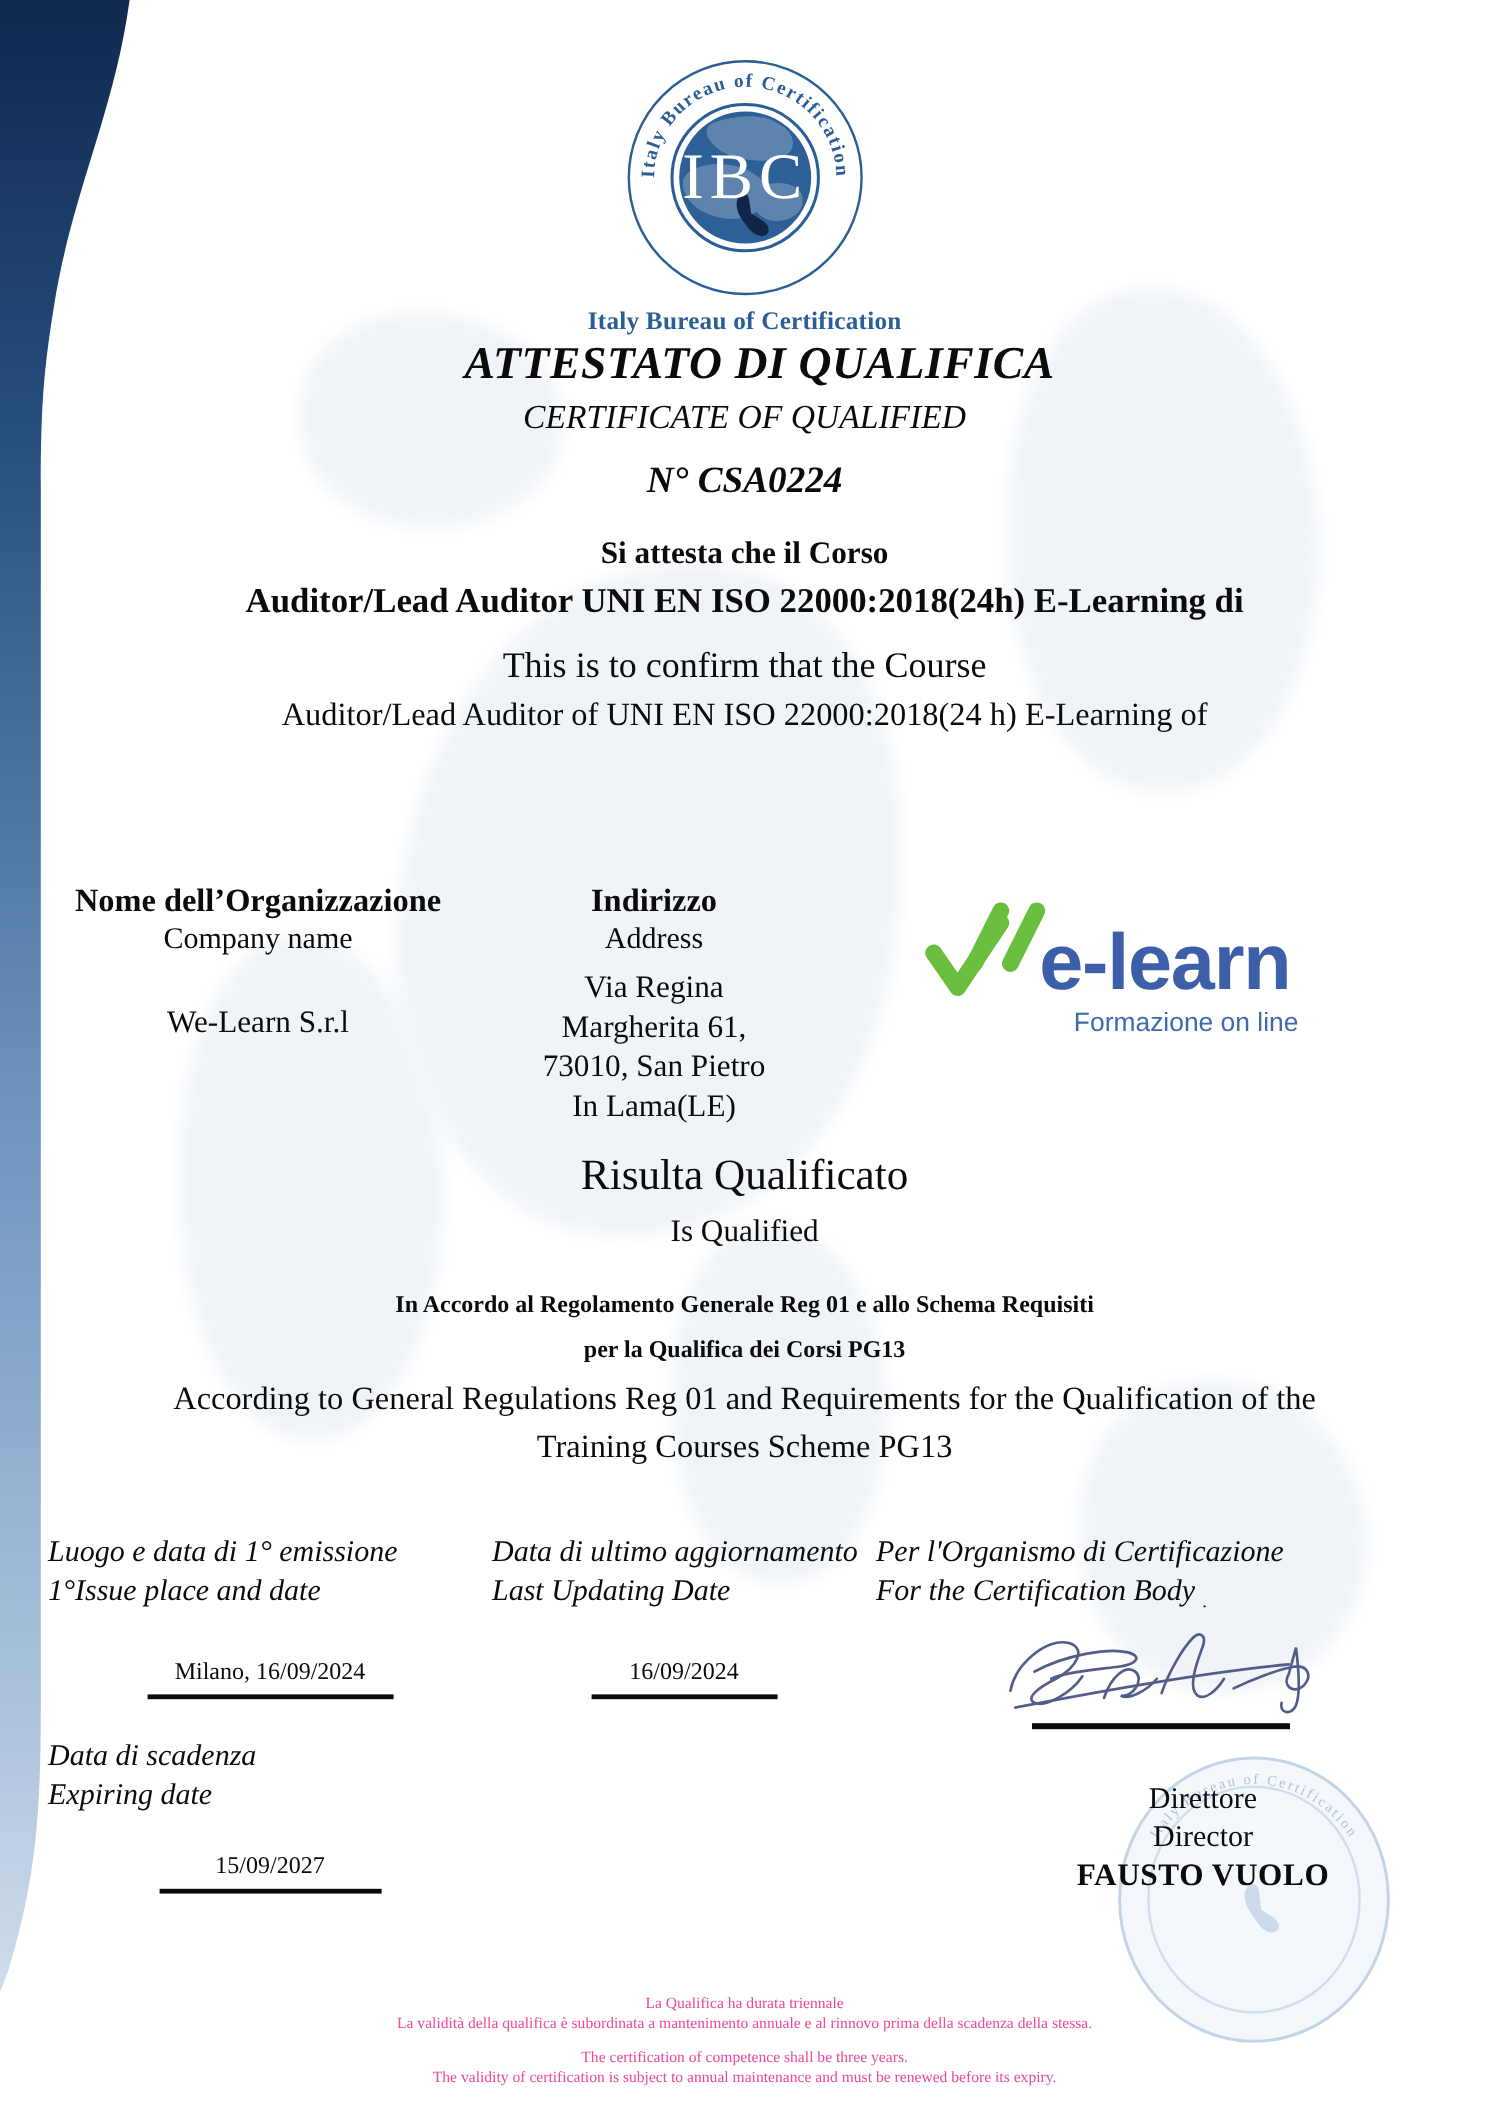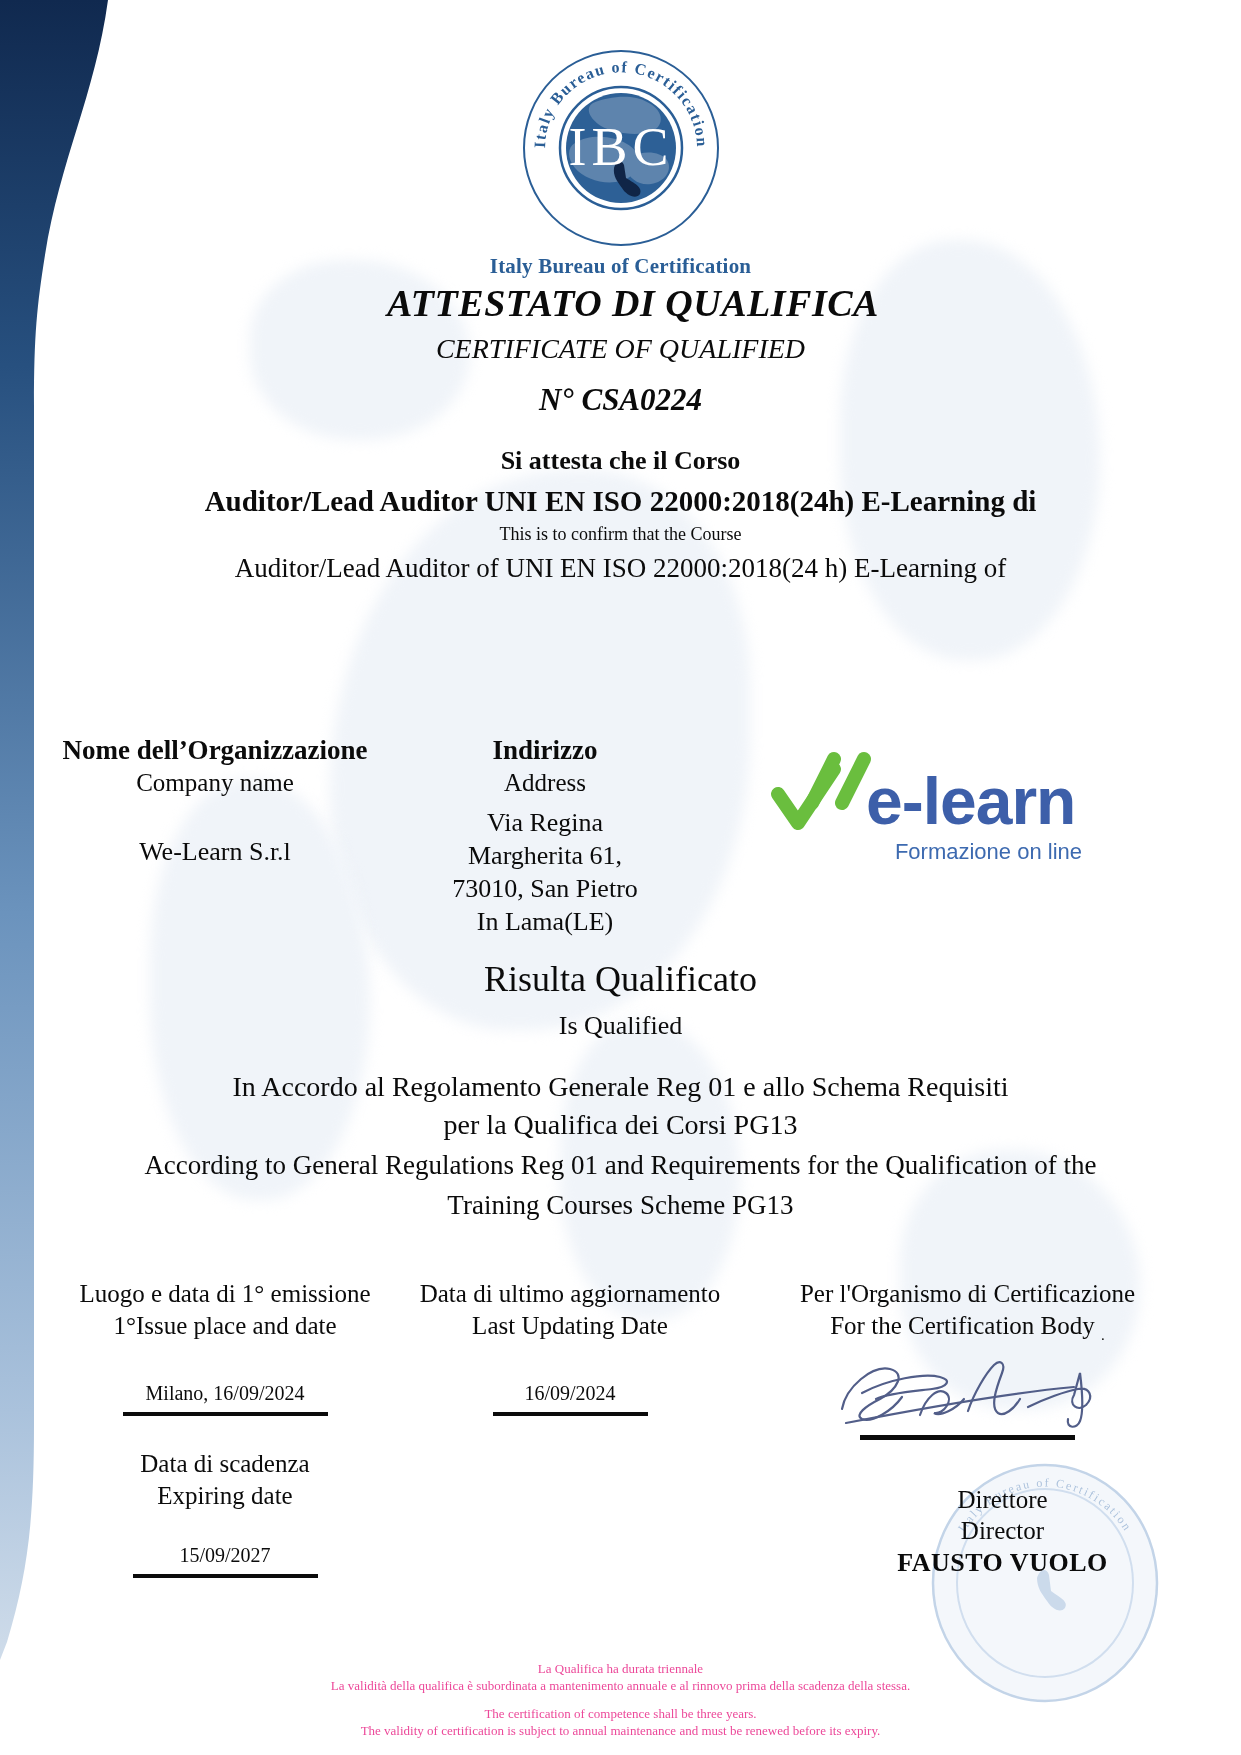--- a/index.html
+++ b/index.html
@@ -11,37 +11,37 @@
   .blob{position:absolute;background:#f0f4f9;border-radius:45% 55% 50% 50%;filter:blur(7px);}
   .logo-block{position:absolute;top:48px;left:0;width:100%;text-align:center;}
   .ibc-caption{margin-top:2px;font-size:21px;font-weight:bold;color:#2a5e96;letter-spacing:.2px;}
   .title-block{position:absolute;top:281px;left:0;width:100%;text-align:center;}
   .title-main{font-size:38px;font-weight:bold;font-style:italic;letter-spacing:.5px;padding-left:25px;}
   .title-sub{font-size:28px;font-style:italic;margin-top:8px;}
   .title-num{font-size:31px;font-weight:bold;font-style:italic;margin-top:17px;}
   .statement-block{position:absolute;top:446px;left:0;width:100%;text-align:center;}
   .st-it1{font-size:26px;font-weight:bold;}
   .st-it2{font-size:29px;font-weight:bold;margin-top:9px;}
-  .st-en1{font-size:18px;margin-top:6px;}
+  .st-en1{font-size:30px;margin-top:20px;}
   .st-en2{font-size:27px;margin-top:8px;}
   .org-grid{position:absolute;top:735px;left:45px;width:1110px;display:grid;grid-template-columns:340px 320px 450px;}
   .col-label-it{font-size:27px;font-weight:bold;text-align:center;}
   .col-label-en{font-size:25px;text-align:center;margin-top:3px;}
   .org-value{font-size:26px;text-align:center;margin-top:40px;}
   .addr-line{font-size:26px;text-align:center;line-height:33px;}
   .addr-wrap{margin-top:9px;}
   .welearn-box{display:flex;flex-direction:column;align-items:center;margin-top:12px;}
   .qualified-block{position:absolute;top:958px;left:0;width:100%;text-align:center;}
   .q-it{font-size:36px;font-weight:normal;}
   .q-en{font-size:26px;margin-top:11px;}
   .accordance-block{position:absolute;top:1068px;left:0;width:100%;text-align:center;}
-  .acc-it{font-size:28px;font-weight:normal;line-height:38px;}
+  .acc-it{font-size:20px;font-weight:bold;line-height:38px;}
   .acc-en{font-size:27px;line-height:38px;margin-top:2px;}
   .dates-grid{position:absolute;top:1278px;left:40px;width:1165px;display:grid;grid-template-columns:370px 320px 475px;}
-  .d-label{font-size:25px;line-height:32px;text-align:center;}
+  .d-label{font-size:25px;line-height:32px;font-style:italic;}
   .d-value{font-size:20px;text-align:center;margin-top:40px;}
   .bar{height:4px;background:#0b0b0b;margin:7px auto 0 auto;}
   .sig-wrap{position:relative;text-align:center;margin-top:-2px;}
   .sig-bar{height:5px;background:#0b0b0b;margin:-10px auto 0 auto;width:215px;}
   .bottom-grid{position:absolute;top:1448px;left:40px;width:1165px;display:grid;grid-template-columns:370px 320px 475px;}
   .director-block{margin-top:36px;text-align:center;padding-left:70px;}
   .dir-line{font-size:25px;line-height:31px;}
   .dir-name{font-size:26px;font-weight:bold;margin-top:2px;letter-spacing:.5px;}
   .footer{position:absolute;top:1660px;left:0;width:100%;text-align:center;font-size:13px;line-height:17px;color:#ec4899;}
   .footer .gap{height:11px;}

